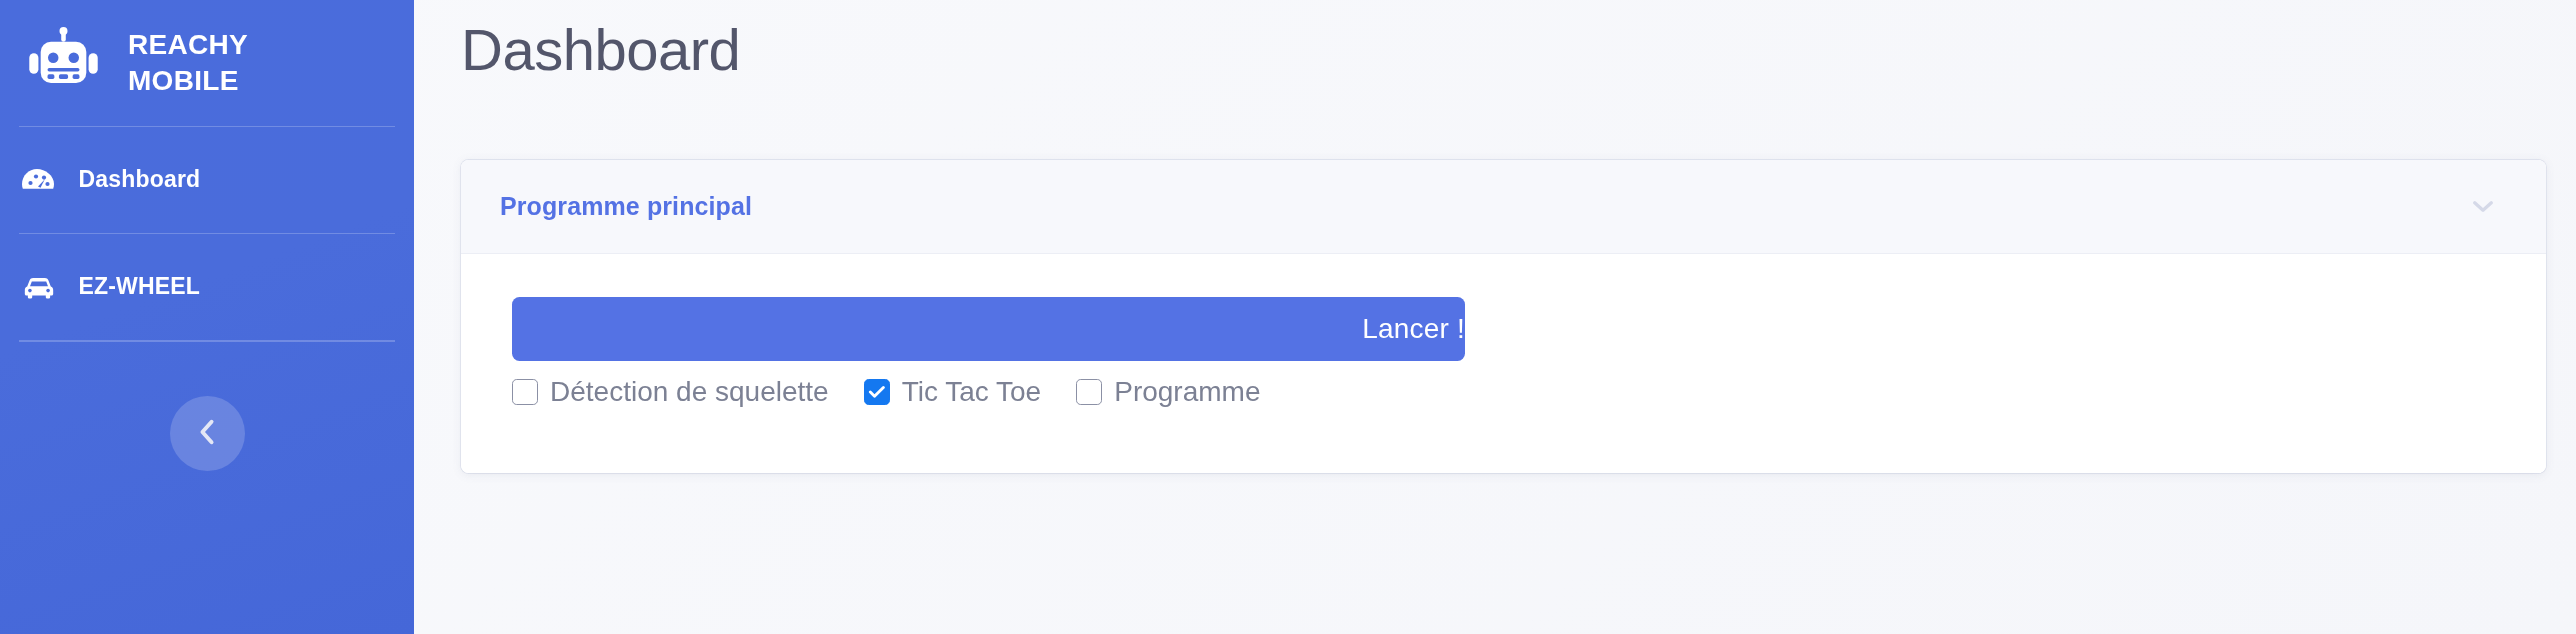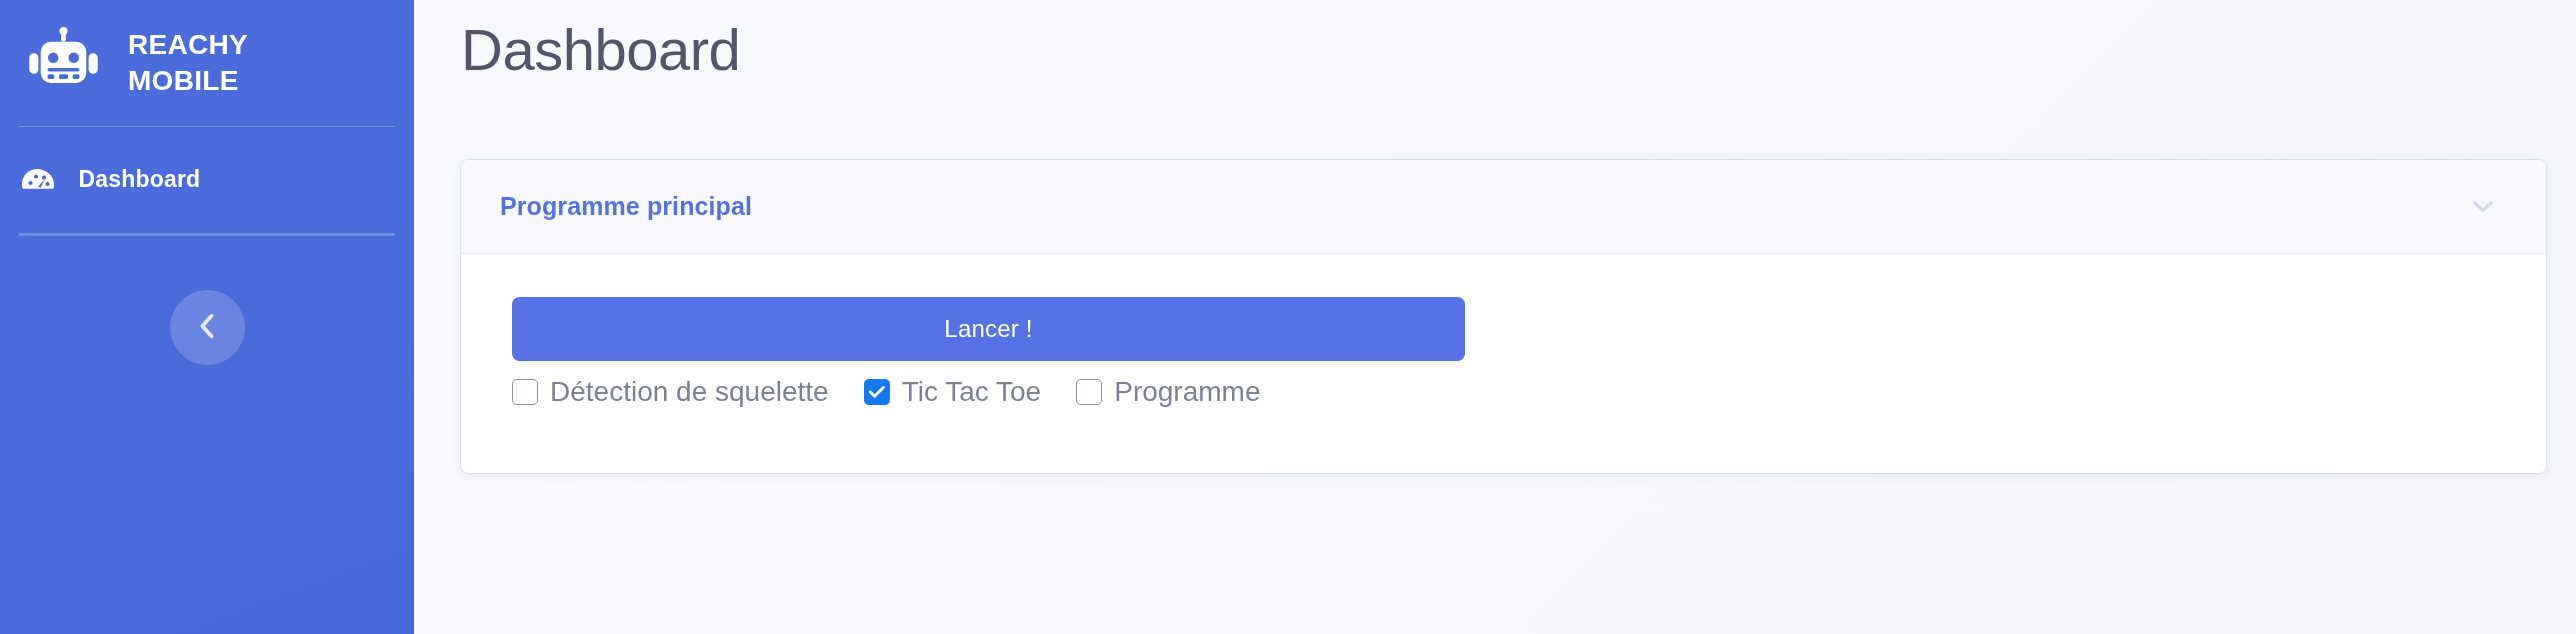--- a/index.html
+++ b/index.html
@@ -154,24 +154,25 @@
   .launch-btn {
     display: block;
     margin-left: 51px;
     width: 953px;
     height: 64px;
     border: none;
     border-radius: 7.5px;
     background: #5472e4;
     color: #ffffff;
     font-family: "Liberation Sans", sans-serif;
-    font-size: 24px;
+    font-size: 28px;
     font-weight: 400;
     cursor: pointer;
     letter-spacing: 0.2px;
+    text-align: right;
   }
   .checkbox-row {
     margin: 15px 8px 0 51px;
     display: flex;
     align-items: flex-end;
   }
   .checkbox-item {
     display: flex;
     align-items: center;
     margin-right: 35px;
@@ -237,20 +238,31 @@
           <circle cx="22" cy="13.6" r="2.1" fill="#4a6cdb"></circle>
           <circle cx="25.5" cy="20" r="2.1" fill="#4a6cdb"></circle>
           <path d="M16 22.5l6.8-7.2-4.3 8.5z" fill="#4a6cdb"></path>
         </svg>
       </span>
       <span class="nav-label">Dashboard</span>
     </div>
 
     <div class="divider"></div>
 
+    <div class="nav-item">
+      <span class="nav-icon">
+        <svg width="34" height="28" viewBox="0 0 36 26" fill="#ffffff">
+          <path d="M5.5 12.5l2.6-6.6C8.7 4.4 10.1 3.5 11.7 3.5h12.6c1.6 0 3 .9 3.6 2.4l2.6 6.6c1.6.6 2.5 2 2.5 3.7v4.3c0 .9-.7 1.6-1.6 1.6h-1.6v1.4c0 1-.8 1.8-1.8 1.8h-1c-1 0-1.8-.8-1.8-1.8v-1.4H10.8v1.4c0 1-.8 1.8-1.8 1.8H8c-1 0-1.8-.8-1.8-1.8v-1.4H4.6c-.9 0-1.6-.7-1.6-1.6v-4.3c0-1.7.9-3.1 2.5-3.7z"></path>
+          <path d="M10.4 7.2h15.2l1.9 5.1H8.5z" fill="#4a6cdb"></path>
+          <circle cx="8.4" cy="16.8" r="1.9" fill="#4a6cdb"></circle>
+          <circle cx="27.6" cy="16.8" r="1.9" fill="#4a6cdb"></circle>
+        </svg>
+      </span>
+      <span class="nav-label">EZ-WHEEL</span>
+    </div>
 
     <div class="divider"></div>
 
 
     <div class="divider"></div>
 
     <div class="collapse-wrap">
       <button class="collapse-btn">
         <span>
           <svg width="24" height="32" viewBox="0 0 20 28" fill="none" stroke="#e4e7f5" stroke-width="3.4" stroke-linecap="round" stroke-linejoin="round">

